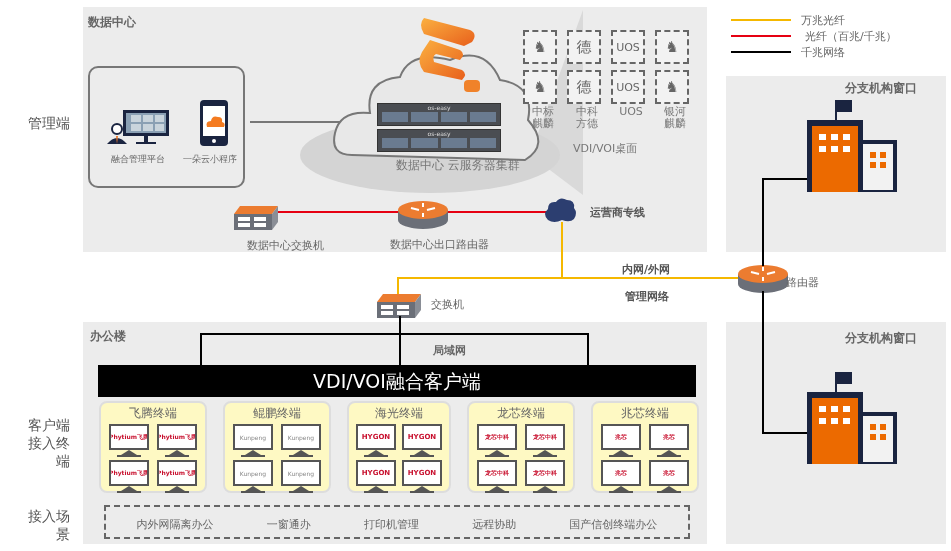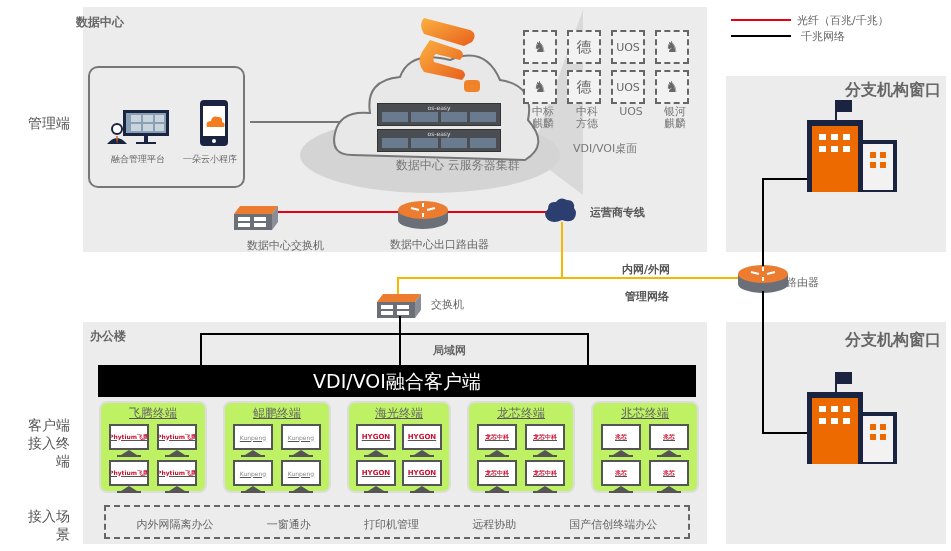--- a/index.html
+++ b/index.html
@@ -6,44 +6,44 @@
   body { width: 951px; height: 551px; background: #ffffff; font-family: "DejaVu Sans", "Liberation Sans", sans-serif; position: relative; overflow: hidden; color: #555; }
   .abs { position: absolute; }
   .panel { background: #ececec; }
   .side-label { font-size: 14px; color: #555; text-align: right; width: 70px; padding-left: 20px; }
   .sec-title { font-size: 12px; font-weight: bold; color: #666; }
   .small { font-size: 11px; color: #666; white-space: nowrap; }
   .legend-line { height: 2px; width: 60px; }
   .legend-text { font-size: 11px; color: #666; white-space: nowrap; }
   .mgmt-box { border: 2px solid #777; border-radius: 10px; background: #ececec; }
   .client-bar { background: #000000; color: #fff; font-size: 19px; text-align: center; line-height: 32px; }
-  .term-box { border: 2px solid #ddd; border-radius: 8px; background: #bef264; text-decoration: underline; }
+  .term-box { border: 2px solid #ddd; border-radius: 8px; background: #fef9c3; }
   .term-title { font-size: 12px; color: #666; text-align: center; margin-top: 2px; white-space: nowrap; }
   .term-grid { display: grid; grid-template-columns: 1fr 1fr; gap: 3px 4px; padding: 2px 6px; }
   .monitor { display: flex; flex-direction: column; align-items: center; }
   .mon-screen { width: 40px; height: 26px; background: #555; padding: 2px; }
   .mon-inner { width: 100%; height: 100%; background: #fff; font-size: 6px; font-weight: bold; color: #c8102e; display: flex; align-items: center; justify-content: center; white-space: nowrap; overflow: hidden; }
   .mon-stand { width: 0; height: 0; border-left: 8px solid transparent; border-right: 8px solid transparent; border-bottom: 5px solid #555; }
   .mon-base { width: 24px; height: 2px; background: #555; }
   .os-tile { width: 34px; height: 34px; border: 2px dashed #666; display: flex; align-items: center; justify-content: center; font-size: 15px; color: #666; background: #f2f2f2; }
   .os-label { font-size: 11px; color: #777; text-align: center; line-height: 12px; }
   .scene-box { border: 2px dashed #666; }
   .scene-item { font-size: 11px; color: #666; white-space: nowrap; }
-  .branch-title { font-size: 16px; font-weight: bold; color: #666; }
+  .branch-title { font-size: 12px; font-weight: bold; color: #666; }
 </style>
 </head>
 <body>
 
 <div class="abs side-label" style="left:0;top:115px;">管理端</div>
 <div class="abs side-label" style="left:0;top:371px;margin-top:46px;">客户端</div>
 <div class="abs side-label" style="left:0;top:435px;">接入终端</div>
 <div class="abs side-label" style="left:0;top:508px;">接入场景</div>
 
 <div class="abs panel" style="left:83px;top:7px;width:624px;height:245px;"></div>
-<div class="abs sec-title" style="left:76px;top:14px;font-family:Liberation Mono, monospace;">数据中心</div>
+<div class="abs sec-title" style="left:88px;top:14px;font-family:Liberation Mono, monospace;">数据中心</div>
 
 <div class="abs mgmt-box" style="left:88px;top:66px;width:157px;height:122px;"></div>
 
 <svg class="abs" style="left:107px;top:108px;" width="70" height="40">
   <rect x="16" y="2" width="46" height="26" fill="#1a2440"></rect>
   <rect x="19" y="5" width="40" height="20" fill="#8aa0b4"></rect>
   <g fill="#c9d4dc">
     <rect x="24" y="7" width="10" height="7"></rect>
       <rect x="36" y="7" width="10" height="7"></rect>
       <rect x="48" y="7" width="9" height="7"></rect>
@@ -238,21 +238,25 @@
     </g>
   <g fill="#ec6a00">
       <rect x="66" y="54" width="6" height="6"></rect>
       <rect x="76" y="54" width="6" height="6"></rect>
       <rect x="66" y="64" width="6" height="6"></rect>
       <rect x="76" y="64" width="6" height="6"></rect>
     </g>
 </svg>
 
 <div class="abs" style="left:731px;top:12px;">
-  <div style="display:flex;align-items:center;gap:6px;height:16px;">
+  <div style="display:flex;align-items:center;gap:10px;height:16px;">
+    <div class="legend-line" style="background:#f5b800;"></div>
+    <span class="legend-text">万兆光纤</span>
+  </div>
+  <div style="display:flex;align-items:center;gap:14px;height:16px;">
     <div class="legend-line" style="background:#e60012;"></div>
     <span class="legend-text">光纤（百兆/千兆）</span>
   </div>
   <div style="display:flex;align-items:center;gap:10px;height:16px;">
     <div class="legend-line" style="background:#000;"></div>
     <span class="legend-text">千兆网络</span>
   </div>
 </div>
 
 <div class="abs panel" style="left:83px;top:322px;width:624px;height:222px;"></div>

